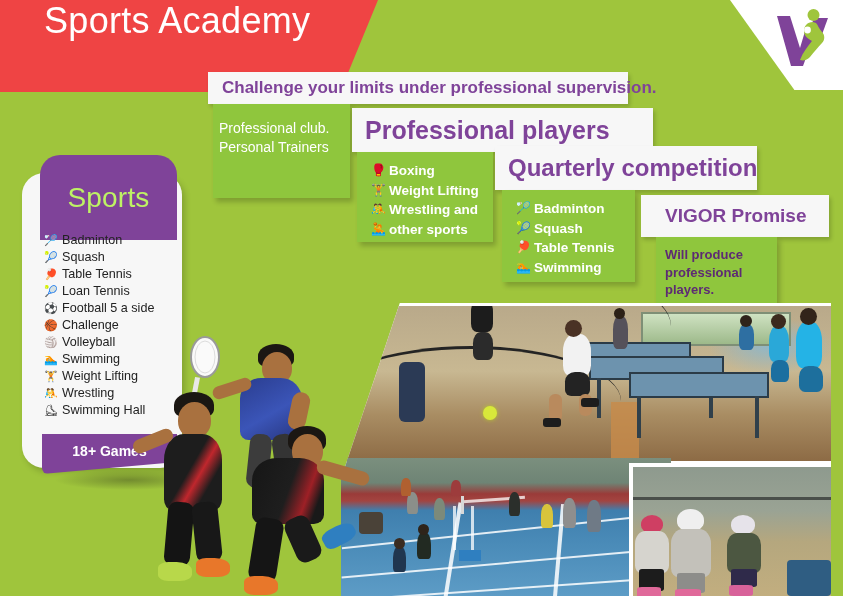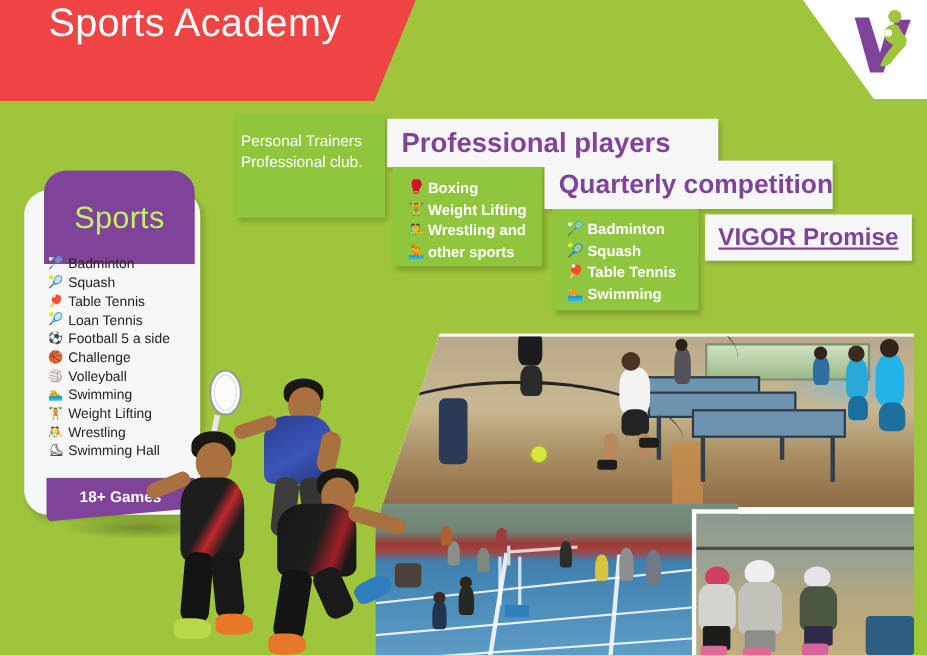--- a/index.html
+++ b/index.html
@@ -78,21 +78,21 @@
   #training-banner .banner-text { font-size: 25px; margin-left: 13px; }
   #training-card { left: 357px; top: 152px; width: 136px; height: 90px; }
 
   
   #quarterly-banner { left: 495px; top: 146px; width: 262px; height: 44px; }
   #quarterly-banner .banner-text { font-size: 24px; margin-left: 13px; }
   #quarterly-card { left: 502px; top: 190px; width: 133px; height: 92px; }
 
   
   #vigor-banner { left: 641px; top: 195px; width: 188px; height: 42px; }
-  #vigor-banner .banner-text { font-size: 22px; margin-left: 12px; text-decoration: underline; }
+  #vigor-banner .banner-text { font-size: 19px; margin-left: 24px; }
   #vigor-card { left: 656px; top: 237px; width: 121px; height: 68px; }
   #vigor-card .card-body {
     color: #5d2a74; font-size: 13px; font-weight: 700; line-height: 1.35;
     padding: 9px 6px 0 9px;
   }
 
   
   .sport-list { list-style: none; padding: 9px 0 0 14px; }
   .sport-list li {
     color: #ffffff; font-size: 13.5px; font-weight: 700;
@@ -245,25 +245,28 @@
   <div class="logo-wrap">
     <svg viewBox="0 0 62 64" width="62" height="64" aria-hidden="true">
       <path d="M4 10 L17 10 L27 42 L33 22 L44 22 L30 60 L18 60 Z" fill="#7f4399"></path>
       <path d="M40 12 L55 12 L47 34 L38 34 Z" fill="#7f4399"></path>
       <circle cx="40.5" cy="9" r="6" fill="#9fc53c"></circle>
       <path d="M40 16 C34 16 31 20 31 25 C31 31 36 33 39 35 C35 40 30 46 27 54 C31 55 34 54 37 51 C41 46 45 41 49 37 C52 34 52 29 49 26 C46 23 45 19 43 17 Z" fill="#9fc53c"></path>
       <circle cx="34.5" cy="24" r="3.4" fill="#ffffff"></circle>
     </svg>
   </div>
 
+  <div class="banner" id="tagline-banner">
+    <span class="banner-text">Challenge your limits under professional supervision.</span>
+  </div>
 
   <div class="card" id="club-card">
     <div class="card-body">
+      <div>Professional club.</div>
       <div>Personal Trainers</div>
-      <div>Professional club.</div>
     </div>
   </div>
 
   <div class="banner" id="training-banner">
     <span class="banner-text">Professional players</span>
   </div>
   <div class="card" id="training-card">
     <ul class="sport-list" id="training-list">
         <li>
           <span class="ico">🥊</span>
@@ -303,20 +306,23 @@
         </li>
         <li>
           <span class="ico">🏊</span>
           <span>Swimming</span>
         </li>
       </ul>
   </div>
 
   <div class="banner" id="vigor-banner">
     <span class="banner-text">VIGOR Promise</span>
+  </div>
+  <div class="card" id="vigor-card">
+    <div class="card-body">Will produce professional players.</div>
   </div>
 
   <div id="sports-panel"></div>
   <div id="sports-tab">
     <span class="tab-label">Sports</span>
   </div>
   <ul id="sports-items">
       <li>
         <span class="ico">🏸</span>
         <span>Badminton</span>

